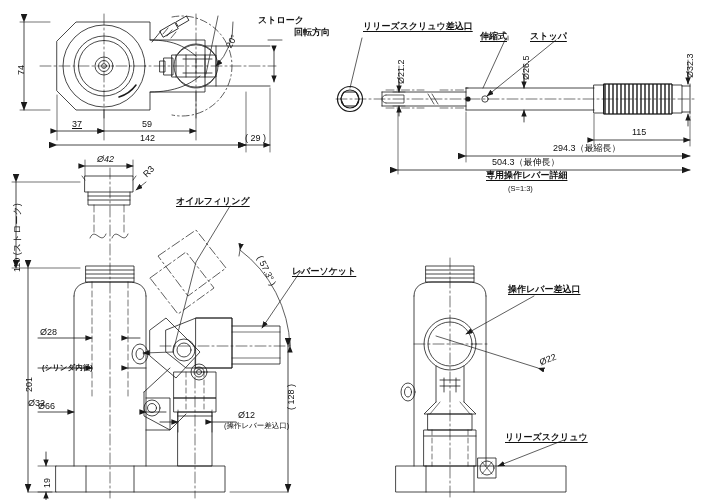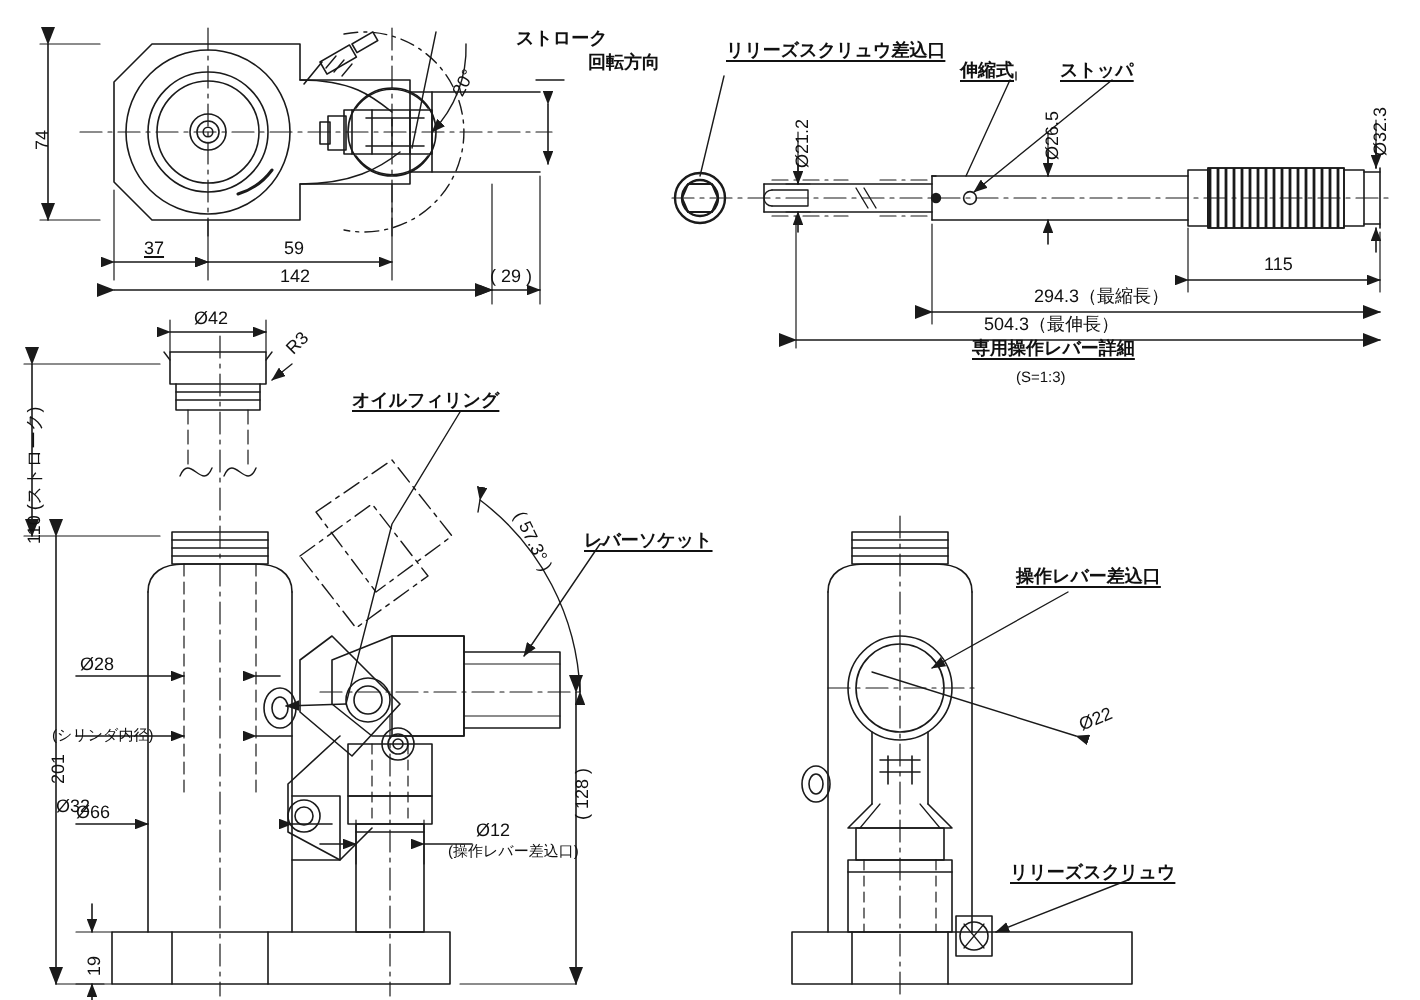--- a/index.html
+++ b/index.html
@@ -339,40 +339,40 @@
   <div class="lbl jp und" style="left:530px;top:31px;">ストッパ</div>
 
   <div class="lbl dim rot90" style="left:396px;top:84px;">Ø21.2</div>
 
   <div class="lbl dim rot90" style="left:521px;top:80px;">Ø26.5</div>
 
   <div class="lbl dim rot90" style="left:685px;top:78px;">Ø32.3</div>
 
   <div class="lbl dim" style="left:632px;top:127px;">115</div>
 
-  <div class="lbl dim" style="left:517px;top:143px;">294.3（最縮長）</div>
+  <div class="lbl dim" style="left:553px;top:143px;">294.3（最縮長）</div>
 
   <div class="lbl dim" style="left:492px;top:157px;">504.3（最伸長）</div>
 
   <div class="lbl jp und" style="left:486px;top:170px;">専用操作レバー詳細</div>
 
   <div class="lbl small" style="left:508px;top:184px;">(S=1:3)</div>
 
-  <div class="lbl dim" style="left:97px;top:154px;">Ø42</div>
+  <div class="lbl dim" style="left:97px;top:154px;font-style:italic;">Ø42</div>
 
   <div class="lbl dim" style="left:141px;top:172px;transform:rotate(-45deg);transform-origin:0 0;">R3</div>
 
   <div class="lbl dim rot90" style="left:12px;top:272px;">110 (ストローク)</div>
 
   <div class="lbl dim rot90" style="left:24px;top:392px;">201</div>
 
   <div class="lbl dim" style="left:40px;top:327px;">Ø28</div>
 
   <div class="lbl dim" style="left:28px;top:352px;margin-top:46px;">Ø32</div>
-  <div class="lbl small" style="left:26px;top:363px;">(シリンダ内径)</div>
+  <div class="lbl small" style="left:42px;top:363px;font-weight:bold;">(シリンダ内径)</div>
 
   <div class="lbl dim" style="left:38px;top:401px;">Ø66</div>
 
   <div class="lbl dim rot90" style="left:42px;top:488px;">19</div>
 
   <div class="lbl dim" style="left:238px;top:410px;">Ø12</div>
   <div class="lbl small" style="left:224px;top:421px;">(操作レバー差込口)</div>
 
   <div class="lbl dim rot90" style="left:286px;top:410px;">( 128 )</div>
 

